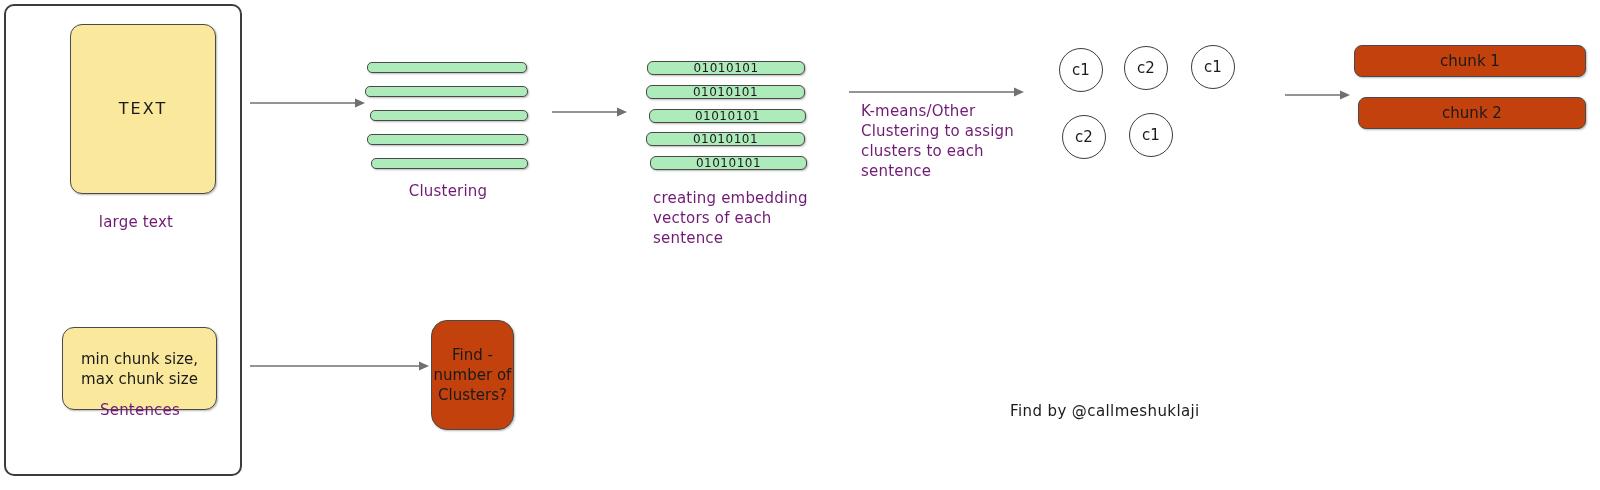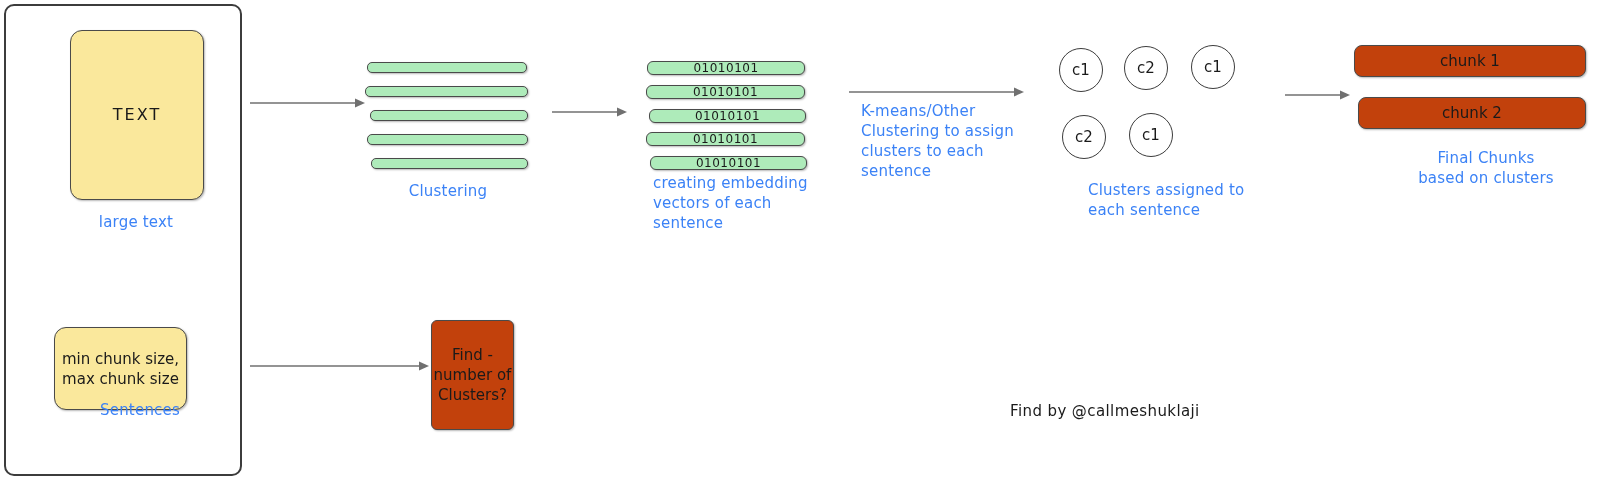--- a/index.html
+++ b/index.html
@@ -14,21 +14,21 @@
     position: relative;
     width: 1600px;
     height: 490px;
     background: #ffffff;
     overflow: hidden;
   }
   .abs { position: absolute; }
 
   
   .label {
-    color: #3b82f6;
+    color: #701a75;
     font-family: "DejaVu Sans", sans-serif;
     font-size: 15px;
     line-height: 20px;
     letter-spacing: 0.2px;
     white-space: pre-line;
   }
   .label.center { text-align: center; }
 
   
   .container-box {
@@ -52,21 +52,21 @@
     line-height: 20px;
     white-space: pre-line;
     box-shadow: 1px 1px 2px rgba(0,0,0,0.28);
   }
   .shape.yellow { background: #FAE89C; }
   .shape.blue   { background: #c2410c; }
   .shape.green  { background: #AEEBBA; text-align: right; }
 
   .text-box      { border-radius: 12px; letter-spacing: 2px; font-size: 16px; }
   .param-box     { border-radius: 12px; }
-  .find-box      { border-radius: 6px; }
+  .find-box      { border-radius: 16px; }
   .chunk-box     { border-radius: 8px; font-size: 15px; }
   .sentence-bar  { border-radius: 5px; }
   .embed-bar     { border-radius: 6px; font-size: 12px; letter-spacing: 0.5px; }
 
   
   .circle {
     box-sizing: border-box;
     border: 1.5px solid #3c3c3c;
     border-radius: 50%;
     background: #ffffff;
@@ -90,24 +90,24 @@
     letter-spacing: 0.4px;
   }
 </style>
 </head>
 <body>
 
 <div id="canvas">
 
   <div class="abs container-box" style="left:4px; top:4px; width:238px; height:472px;"></div>
 
-  <div class="abs shape yellow text-box" style="left:70px; top:30px; width:134px; height:170px;">TEXT</div>
+  <div class="abs shape yellow text-box" style="left:70px; top:24px; width:146px; height:170px;">TEXT</div>
   <div class="abs label center" style="left:66px; top:212px; width:140px;">large text</div>
 
-  <div class="abs shape yellow param-box" style="left:54px; top:327px; width:133px; height:83px;">min chunk size,
+  <div class="abs shape yellow param-box" style="left:62px; top:327px; width:155px; height:83px;">min chunk size,
 max chunk size</div>
   <div class="abs label center" style="left:64px; top:400px; width:152px;">Sentences</div>
 
   <svg class="abs arrow" style="left:250px; top:95px;" width="116" height="16">
     <line x1="0" y1="8" x2="105" y2="8"></line>
     <polygon points="105,3.5 115,8 105,12.5"></polygon>
   </svg>
 
   <svg class="abs arrow" style="left:250px; top:358px;" width="180" height="16">
     <line x1="0" y1="8" x2="169" y2="8"></line>
@@ -124,50 +124,46 @@
   <svg class="abs arrow" style="left:552px; top:104px;" width="76" height="16">
     <line x1="0" y1="8" x2="65" y2="8"></line>
     <polygon points="65,3.5 75,8 65,12.5"></polygon>
   </svg>
 
   <div class="abs shape green embed-bar" style="left:647px; top:61px; width:158px; height:14px;">01010101</div>
   <div class="abs shape green embed-bar" style="left:646px; top:85px; width:159px; height:14px;">01010101</div>
   <div class="abs shape green embed-bar" style="left:649px; top:109px; width:157px; height:14px;">01010101</div>
   <div class="abs shape green embed-bar" style="left:646px; top:132px; width:159px; height:14px;">01010101</div>
   <div class="abs shape green embed-bar" style="left:650px; top:156px; width:157px; height:14px;">01010101</div>
-  <div class="abs label" style="left:653px; top:173px; width:170px;">creating embedding
+  <div class="abs label" style="left:653px; top:188px; width:170px;">creating embedding
 vectors of each
 sentence</div>
 
   <svg class="abs arrow" style="left:849px; top:84px;" width="176" height="16">
     <line x1="0" y1="8" x2="165" y2="8"></line>
     <polygon points="165,3.5 175,8 165,12.5"></polygon>
   </svg>
   <div class="abs label" style="left:861px; top:101px; width:175px;">K-means/Other
 Clustering to assign
 clusters to each
 sentence</div>
 
   <div class="abs circle" style="left:1059px; top:48px; width:44px; height:44px;">c1</div>
   <div class="abs circle" style="left:1124px; top:46px; width:44px; height:44px;">c2</div>
   <div class="abs circle" style="left:1191px; top:45px; width:44px; height:44px;">c1</div>
   <div class="abs circle" style="left:1062px; top:115px; width:44px; height:44px;">c2</div>
   <div class="abs circle" style="left:1129px; top:113px; width:44px; height:44px;">c1</div>
-  <div class="abs label" style="left:1088px; top:180px; width:185px;">Clusters assigned to
-each sentence</div>
 
   <svg class="abs arrow" style="left:1285px; top:87px;" width="66" height="16">
     <line x1="0" y1="8" x2="55" y2="8"></line>
     <polygon points="55,3.5 65,8 55,12.5"></polygon>
   </svg>
 
   <div class="abs shape blue chunk-box" style="left:1354px; top:45px; width:232px; height:32px;">chunk 1</div>
   <div class="abs shape blue chunk-box" style="left:1358px; top:97px; width:228px; height:32px;">chunk 2</div>
-  <div class="abs label center" style="left:1386px; top:148px; width:200px;">Final Chunks
-based on clusters</div>
 
   <div class="abs shape blue find-box" style="left:431px; top:320px; width:83px; height:110px;">Find -
 number of
 Clusters?</div>
 
   <div class="abs attribution" style="left:1010px; top:402px;">Find by @callmeshuklaji</div>
 
 </div>
 
 </body></html>

